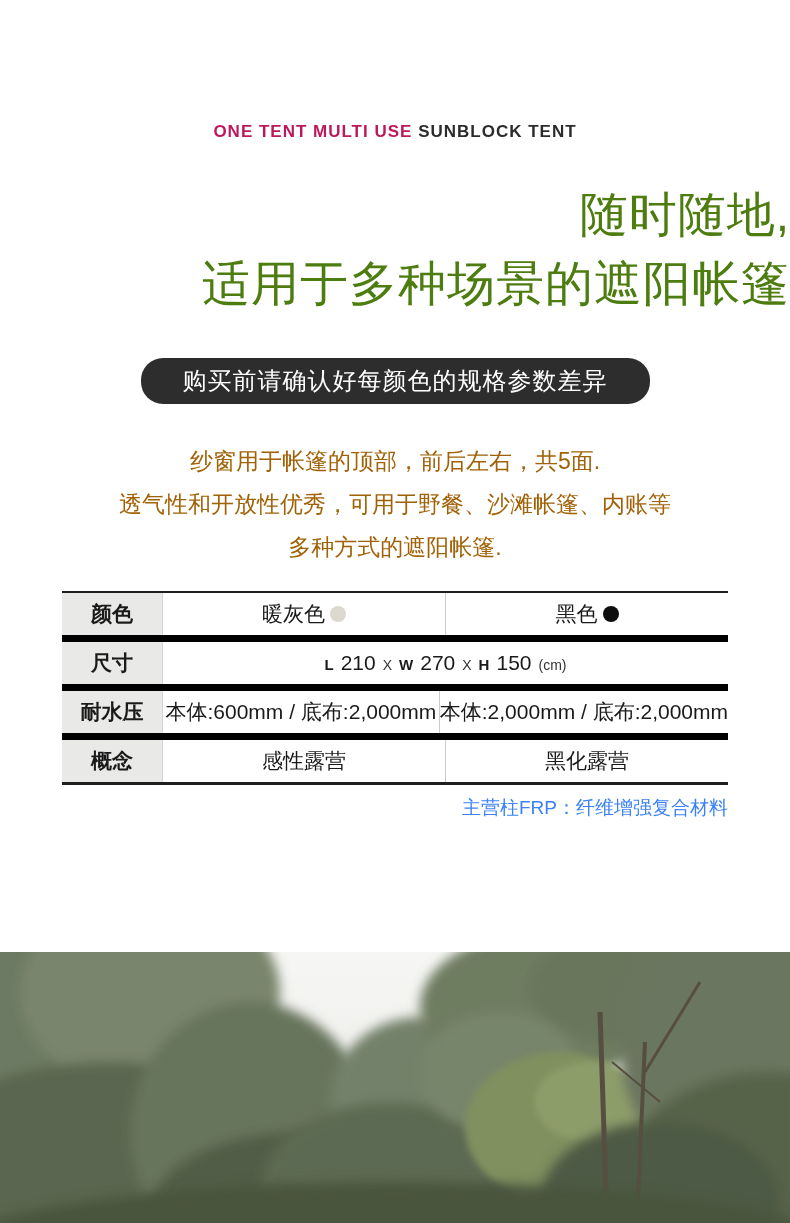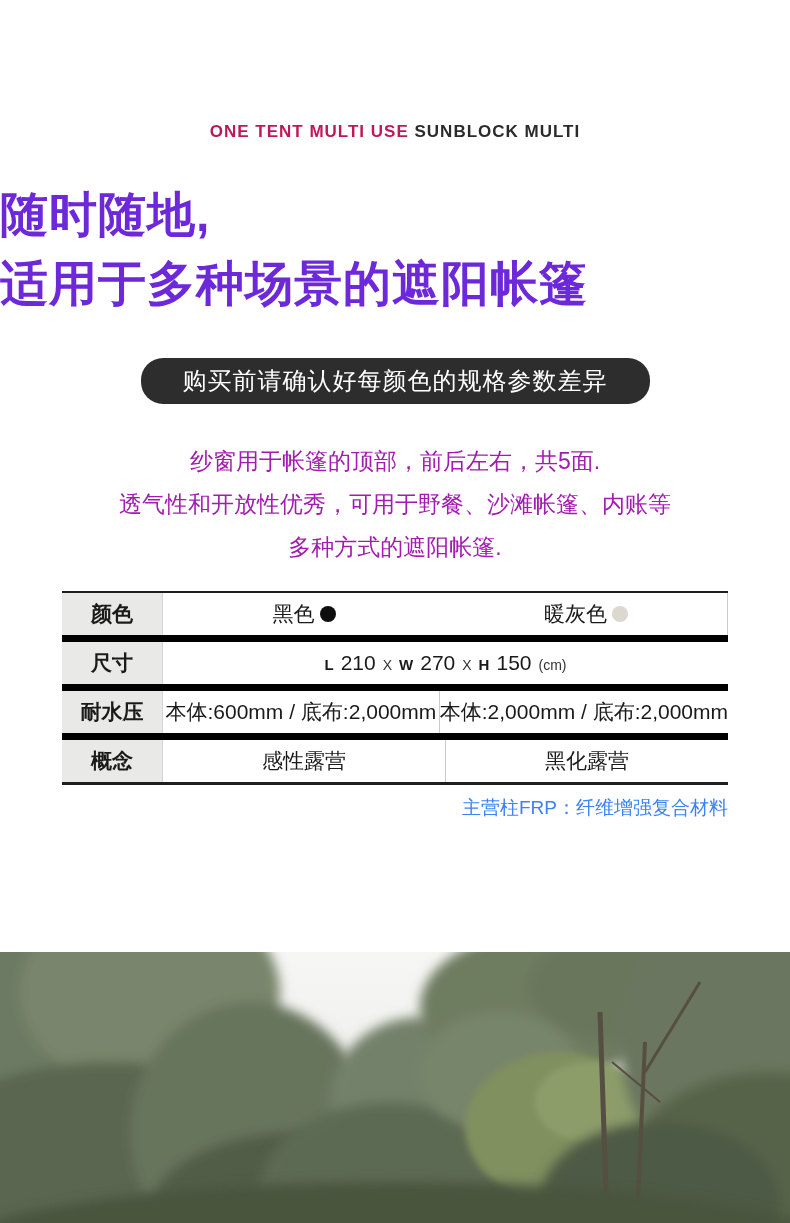--- a/index.html
+++ b/index.html
@@ -21,25 +21,25 @@
     font-size: 17px;
     font-weight: 700;
     letter-spacing: 1px;
   }
   .eyebrow .muted { color: #be185d; }
   .eyebrow .strong { color: #2b2b2b; }
 
   
   .title {
     margin: 38px 0 0 0;
-    text-align: left;
+    text-align: right;
     font-size: 48px;
     line-height: 69px;
-    font-weight: 700;
-    color: #6d28d9;
+    font-weight: 400;
+    color: #4d7c0f;
     letter-spacing: 1px;
   }
   .title span { display: block; }
 
   
   .pill-wrap { text-align: center; margin-top: 40px; }
   .pill {
     display: inline-block;
     padding: 7px 42px;
     border-radius: 22px;
@@ -47,21 +47,21 @@
     letter-spacing: 1px;
     font-weight: 500;
   }
 
   
   .desc {
     margin: 36px 0 0 0;
     text-align: center;
     font-size: 23px;
     line-height: 43px;
-    color: #a21caf;
+    color: #a16207;
   }
   .desc span { display: block; }
 
   
   .spec {
     width: 666px;
     margin: 22px auto 0 auto;
     border-top: 2px solid #1f1f1f;
     border-bottom: 3px solid #1f1f1f;
   }
@@ -108,21 +108,21 @@
     display: block;
   }
 </style>
 </head>
 <body>
 
 <div class="page">
 
   <div class="eyebrow">
     <span class="muted">ONE TENT MULTI USE</span>
-    <span class="strong">SUNBLOCK MULTI</span>
+    <span class="strong">SUNBLOCK TENT</span>
   </div>
 
   <h1 class="title">
     <span>随时随地,</span>
     <span>适用于多种场景的遮阳帐篷</span>
   </h1>
 
   <div class="pill-wrap">
     <div class="pill" style="background-color: rgb(45, 45, 45); color: rgb(255, 255, 255);">购买前请确认好每颜色的规格参数差异</div>
   </div>
@@ -131,27 +131,27 @@
     <span>纱窗用于帐篷的顶部，前后左右，共5面.</span>
     <span>透气性和开放性优秀，可用于野餐、沙滩帐篷、内账等</span>
     <span>多种方式的遮阳帐篷.</span>
   </p>
 
   <div class="spec">
 
 
     <div class="srow">
       <div class="slabel" style="background-color: rgb(233, 233, 231);">颜色</div>
+      <div class="scell divided">
+        <span>暖灰色</span>
+        <span class="swatch" style="background-color: rgb(220, 216, 207);"></span>
+      </div>
       <div class="scell">
         <span>黑色</span>
         <span class="swatch" style="background-color: rgb(14, 14, 14);"></span>
-      </div>
-      <div class="scell divided">
-        <span>暖灰色</span>
-        <span class="swatch" style="background-color: rgb(220, 216, 207);"></span>
       </div>
     </div>
 
     <div class="srow">
       <div class="slabel" style="background-color: rgb(233, 233, 231);">尺寸</div>
       <div class="scell">
         <span class="dim">
           <span class="lwh">L</span>
           <span class="num">210</span>
           <span class="x">X</span>

